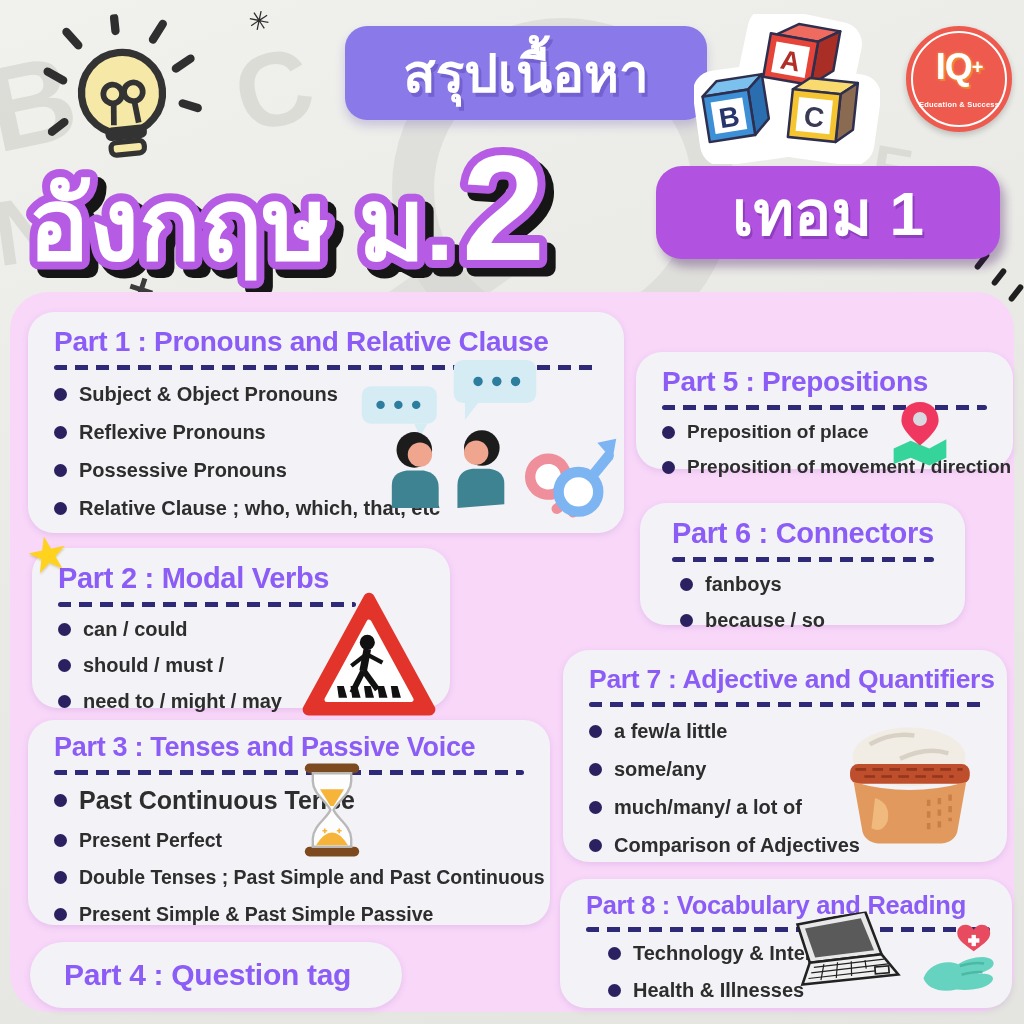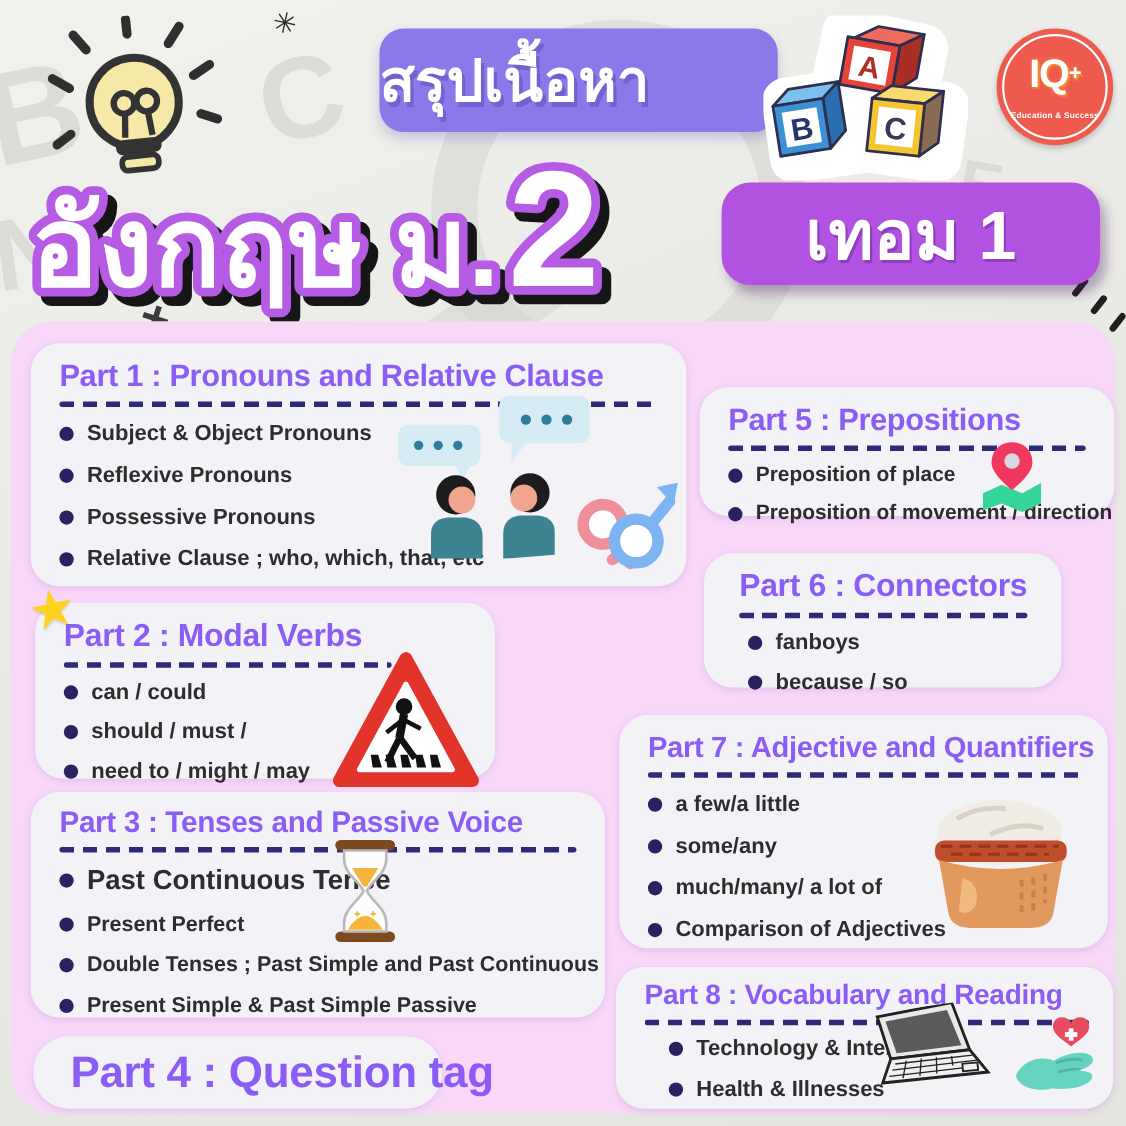--- a/index.html
+++ b/index.html
@@ -11,21 +11,21 @@
   
   .bg-letter{position:absolute;color:#d8d8d3;font-weight:800;opacity:.8;user-select:none;}
   .mag-ring{position:absolute;left:392px;top:18px;width:258px;height:258px;border:42px solid #d3d3cf;border-radius:50%;opacity:.55;}
   .mag-handle{position:absolute;left:330px;top:268px;width:205px;height:58px;background:#d3d3cf;border-radius:30px;transform:rotate(-35deg);opacity:.5;}
   .sparkle{position:absolute;left:248px;top:6px;font-size:26px;color:#2d2d2d;transform:rotate(12deg);}
   .cross-doodle{position:absolute;left:128px;top:262px;font-size:46px;font-weight:800;color:#3c3c3c;transform:rotate(18deg);}
   .dash-doodle{position:absolute;width:20px;height:6px;background:#1f1f1f;border-radius:3px;transform:rotate(-52deg);}
   
   .summary-badge{
     position:absolute;left:345px;top:26px;width:362px;height:94px;
-    background:#8a79e8;border-radius:22px;display:flex;align-items:center;
+    background:#8a79e8;border-radius:22px;display:flex;align-items:center;justify-content:center;
     box-shadow:0 6px 10px rgba(100,80,180,.25);
   }
   .summary-badge span{font-size:53px;font-weight:800;color:#fff;text-shadow:3px 4px 0 rgba(96,76,190,.55);}
   .term-badge{
     position:absolute;left:656px;top:166px;width:344px;height:93px;
     background:#b152e0;border-radius:26px;display:flex;align-items:center;justify-content:center;
     box-shadow:5px 8px 10px rgba(70,25,100,.35);
   }
   .term-badge span{font-size:62px;font-weight:800;color:#fff;text-shadow:2px 3px 0 rgba(120,50,170,.6);}
   .title-svg{position:absolute;left:6px;top:108px;}
@@ -320,21 +320,21 @@
       <path d="M46,34 Q70,20 96,24 M80,50 Q110,36 134,44" stroke="#d8d2c6" stroke-width="5" fill="none"></path>
       <rect x="24" y="56" width="134" height="22" rx="9" fill="#bf4f2c"></rect>
       <path d="M30,62 h120 M40,70 h100" stroke="#93361c" stroke-width="3" stroke-dasharray="12 7"></path>
       <path d="M28,76 L38,132 Q42,145 60,145 L122,145 Q140,145 144,132 L154,76 Q90,94 28,76 Z" fill="#e2995e"></path>
       <path d="M52,94 Q70,100 66,120 Q60,134 48,128 Z" fill="#f0b97e"></path>
       <path d="M112,96 v36 M124,94 v34 M136,90 v30" stroke="#c97f45" stroke-width="4" stroke-dasharray="7 6"></path>
     </svg>
   </div>
 
   <div class="card" style="left:30px;top:942px;width:372px;height:66px;border-radius:33px;display:flex;align-items:center;padding:0 0 0 34px;">
-    <div class="part-title" style="font-size:40px;">Part 4 : Question tag</div>
+    <div class="part-title" style="font-size:30px;">Part 4 : Question tag</div>
   </div>
 
   <div class="card" style="left:560px;top:879px;width:452px;height:129px;padding-top:12px;">
     <div class="part-title" style="font-size:25.5px;">Part 8 : Vocabulary and Reading</div>
     <div class="dash" style="width:404px;"></div>
     <div class="items" style="margin-top:10px;padding-left:22px;">
       <div class="item" style="margin-bottom:14px;">
           <span class="dot"></span>
           <span class="txt">Technology &amp; Internet</span>
         </div>

